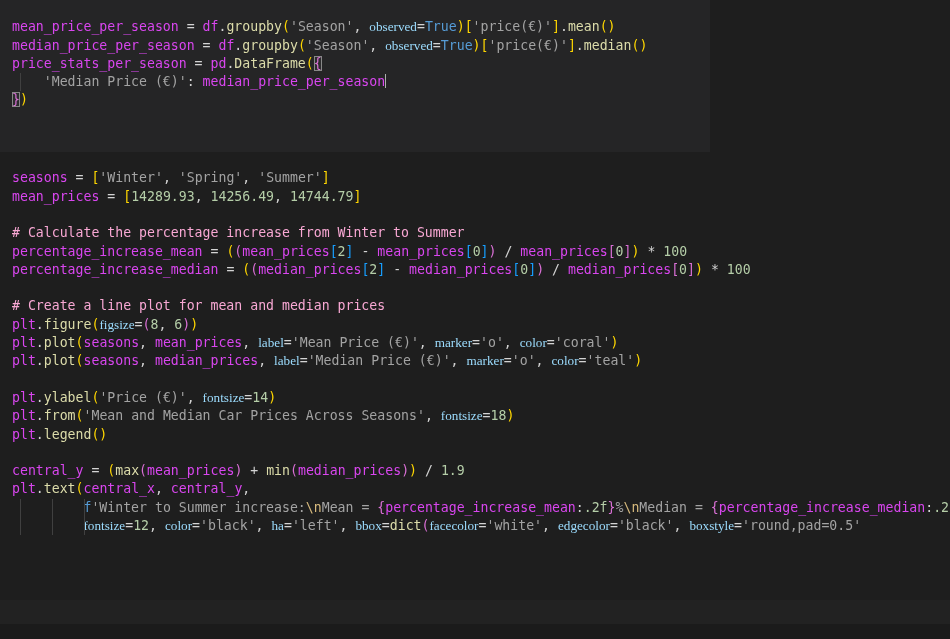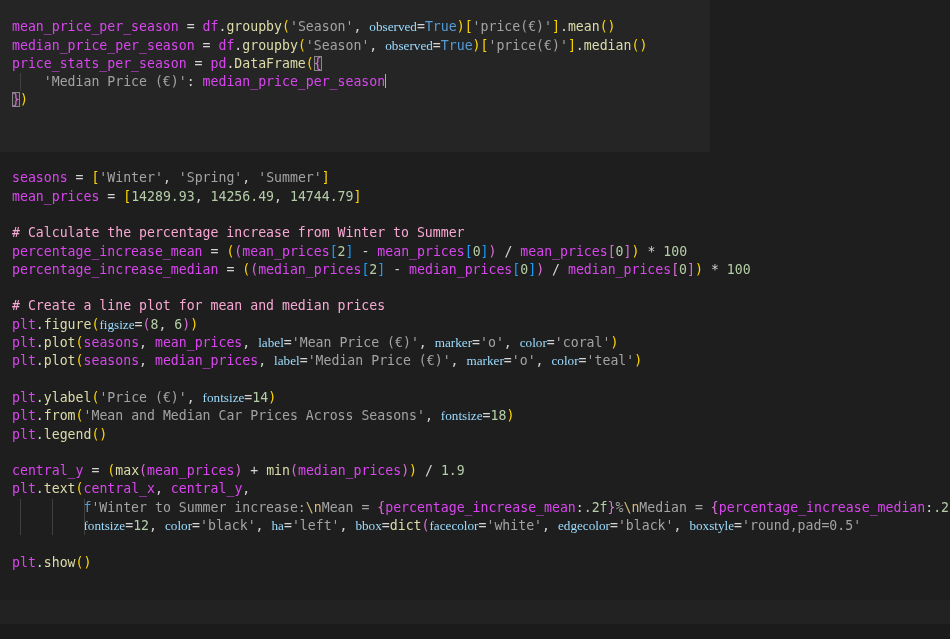--- a/index.html
+++ b/index.html
@@ -131,21 +131,20 @@
     <div class="line"><span class="var">central_y</span><span class="op"> = </span><span class="b1">(</span><span class="fn">max</span><span class="b2">(</span><span class="var">mean_prices</span><span class="b2">)</span><span class="op"> + </span><span class="fn">min</span><span class="b2">(</span><span class="var">median_prices</span><span class="b2">)</span><span class="b1">)</span><span class="op"> / </span><span class="num">1.9</span></div>
 
     <div class="line"><span class="var">plt</span><span class="op">.</span><span class="fn">text</span><span class="b1">(</span><span class="var">central_x</span><span class="op">, </span><span class="var">central_y</span><span class="op">,</span></div>
 
     <div class="line"><span class="ig" style="left:20px"></span><span class="ig" style="left:52px"></span><span class="ig" style="left:84px"></span><span class="op">         </span><span class="fpfx">f</span><span class="str">'Winter to Summer increase:</span><span class="esc">\n</span><span class="str">Mean = </span><span class="b2">{</span><span class="var">percentage_increase_mean</span><span class="op">:</span><span class="num">.2f</span><span class="b2">}</span><span class="str">%</span><span class="esc">\n</span><span class="str">Median = </span><span class="b2">{</span><span class="var">percentage_increase_median</span><span class="op">:</span><span class="num">.2f</span></div>
 
     <div class="line"><span class="ig" style="left:20px"></span><span class="ig" style="left:52px"></span><span class="ig" style="left:84px"></span><span class="op">         </span><span class="param">fontsize</span><span class="op">=</span><span class="num">12</span><span class="op">, </span><span class="param">color</span><span class="op">=</span><span class="str">'black'</span><span class="op">, </span><span class="param">ha</span><span class="op">=</span><span class="str">'left'</span><span class="op">, </span><span class="param">bbox</span><span class="op">=</span><span class="fn">dict</span><span class="b2">(</span><span class="param">facecolor</span><span class="op">=</span><span class="str">'white'</span><span class="op">, </span><span class="param">edgecolor</span><span class="op">=</span><span class="str">'black'</span><span class="op">, </span><span class="param">boxstyle</span><span class="op">=</span><span class="str">'round,pad=0.5'</span></div>
 
     <div class="line blank">&nbsp;</div>
 
-    <div class="line"><span class="var">plt</span><span class="op">.</span><span class="fn">show</span><span class="b1">()</span></div>
 
   </div>
 
   <div class="overlay-panel">
     <div class="overlay-code">
 
       <div class="line blank">&nbsp;</div>
 
       <div class="line"><span class="var">mean_price_per_season</span><span class="op"> = </span><span class="var">df</span><span class="op">.</span><span class="fn">groupby</span><span class="b1">(</span><span class="str">'Season'</span><span class="op">, </span><span class="param">observed</span><span class="op">=</span><span class="kw">True</span><span class="b1">)</span><span class="b1">[</span><span class="str">'price(€)'</span><span class="b1">]</span><span class="op">.</span><span class="fn">mean</span><span class="b1">()</span></div>
 

